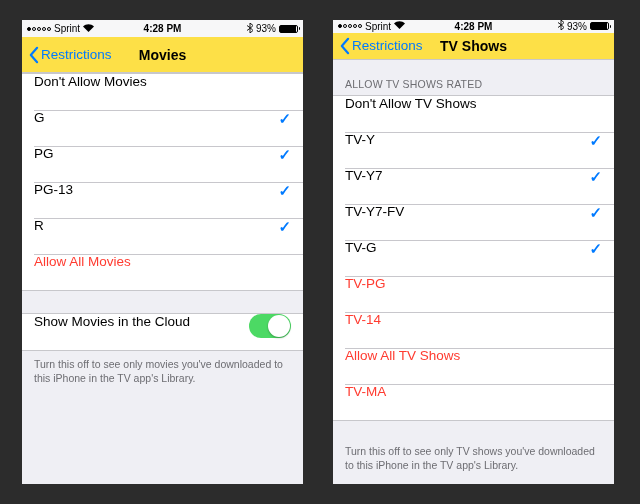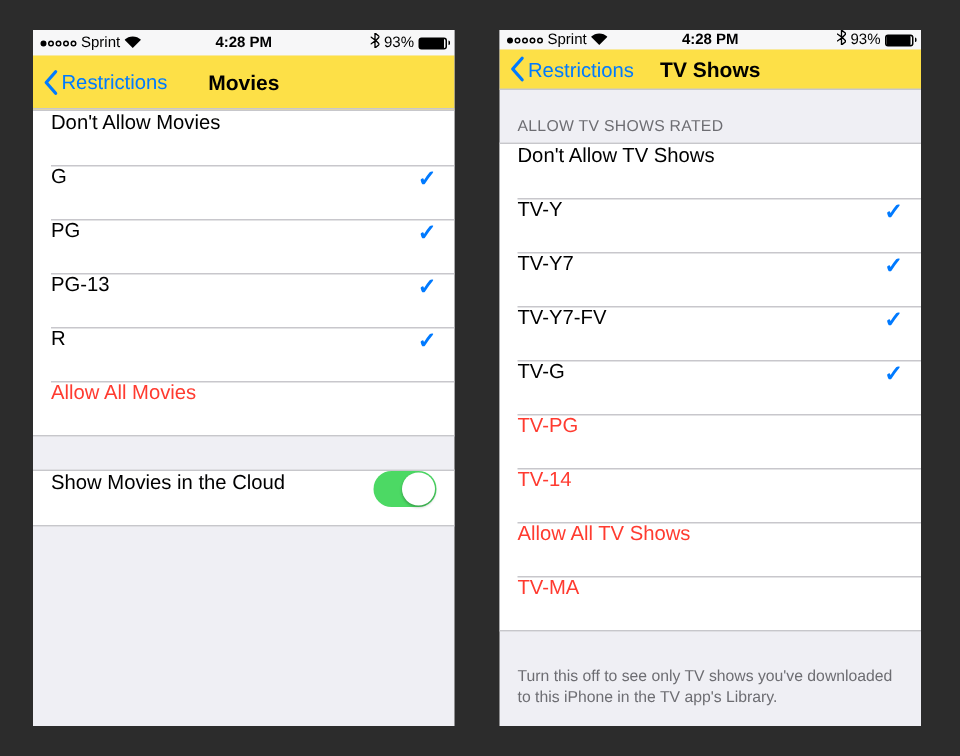--- a/index.html
+++ b/index.html
@@ -176,20 +176,21 @@
         <span>Allow All Movies</span>
       </div>
     </div>
   <div class="gap"></div>
   <div class="list">
     <div class="row">
       <span>Show Movies in the Cloud</span>
       <span class="toggle"></span>
     </div>
   </div>
+  <div class="footer-note">Turn this off to see only movies you've downloaded to this iPhone in the TV app's Library.</div>
 </div>
 
 <div class="phone">
   <div class="statusbar">
     <div class="sb-left">
       <span class="signal-dots">
         <span class="fill"></span>
           <span></span>
           <span></span>
           <span></span>

